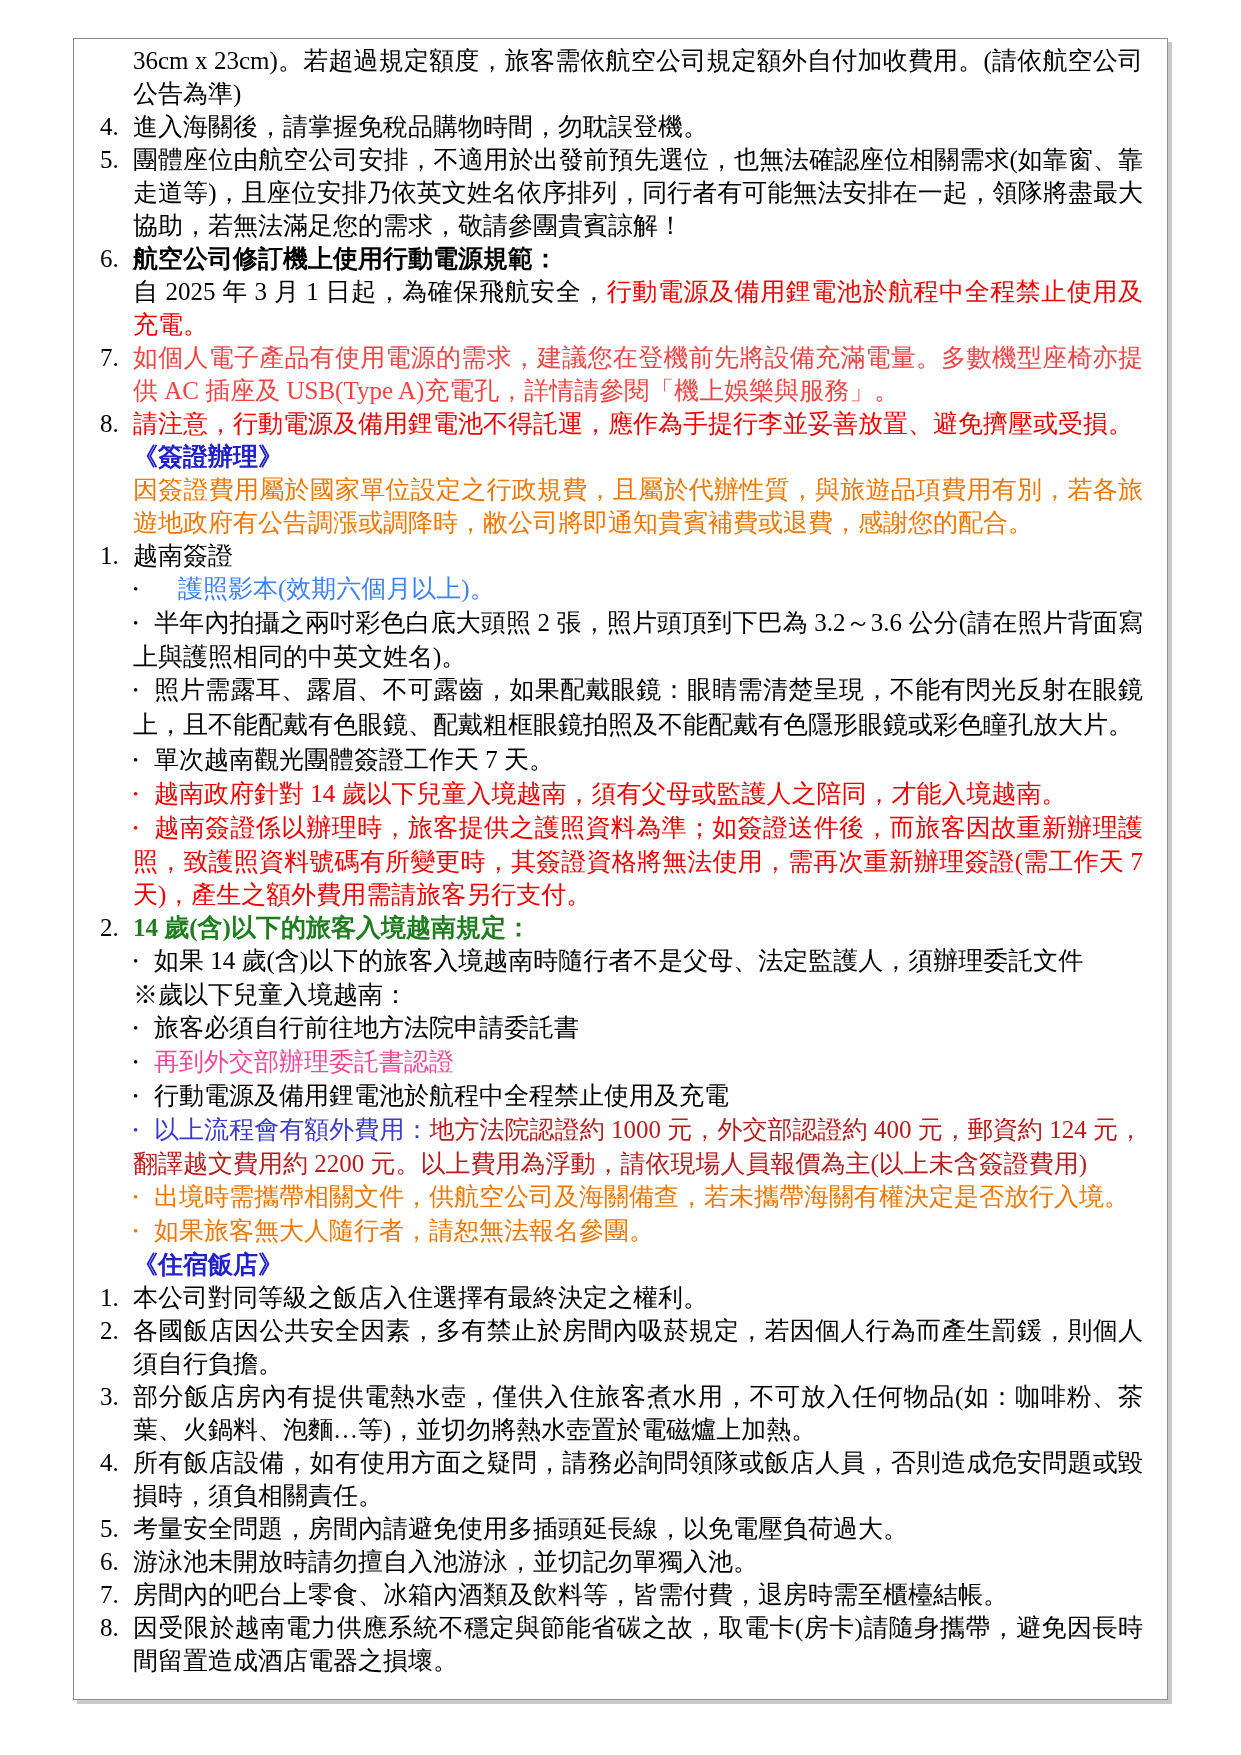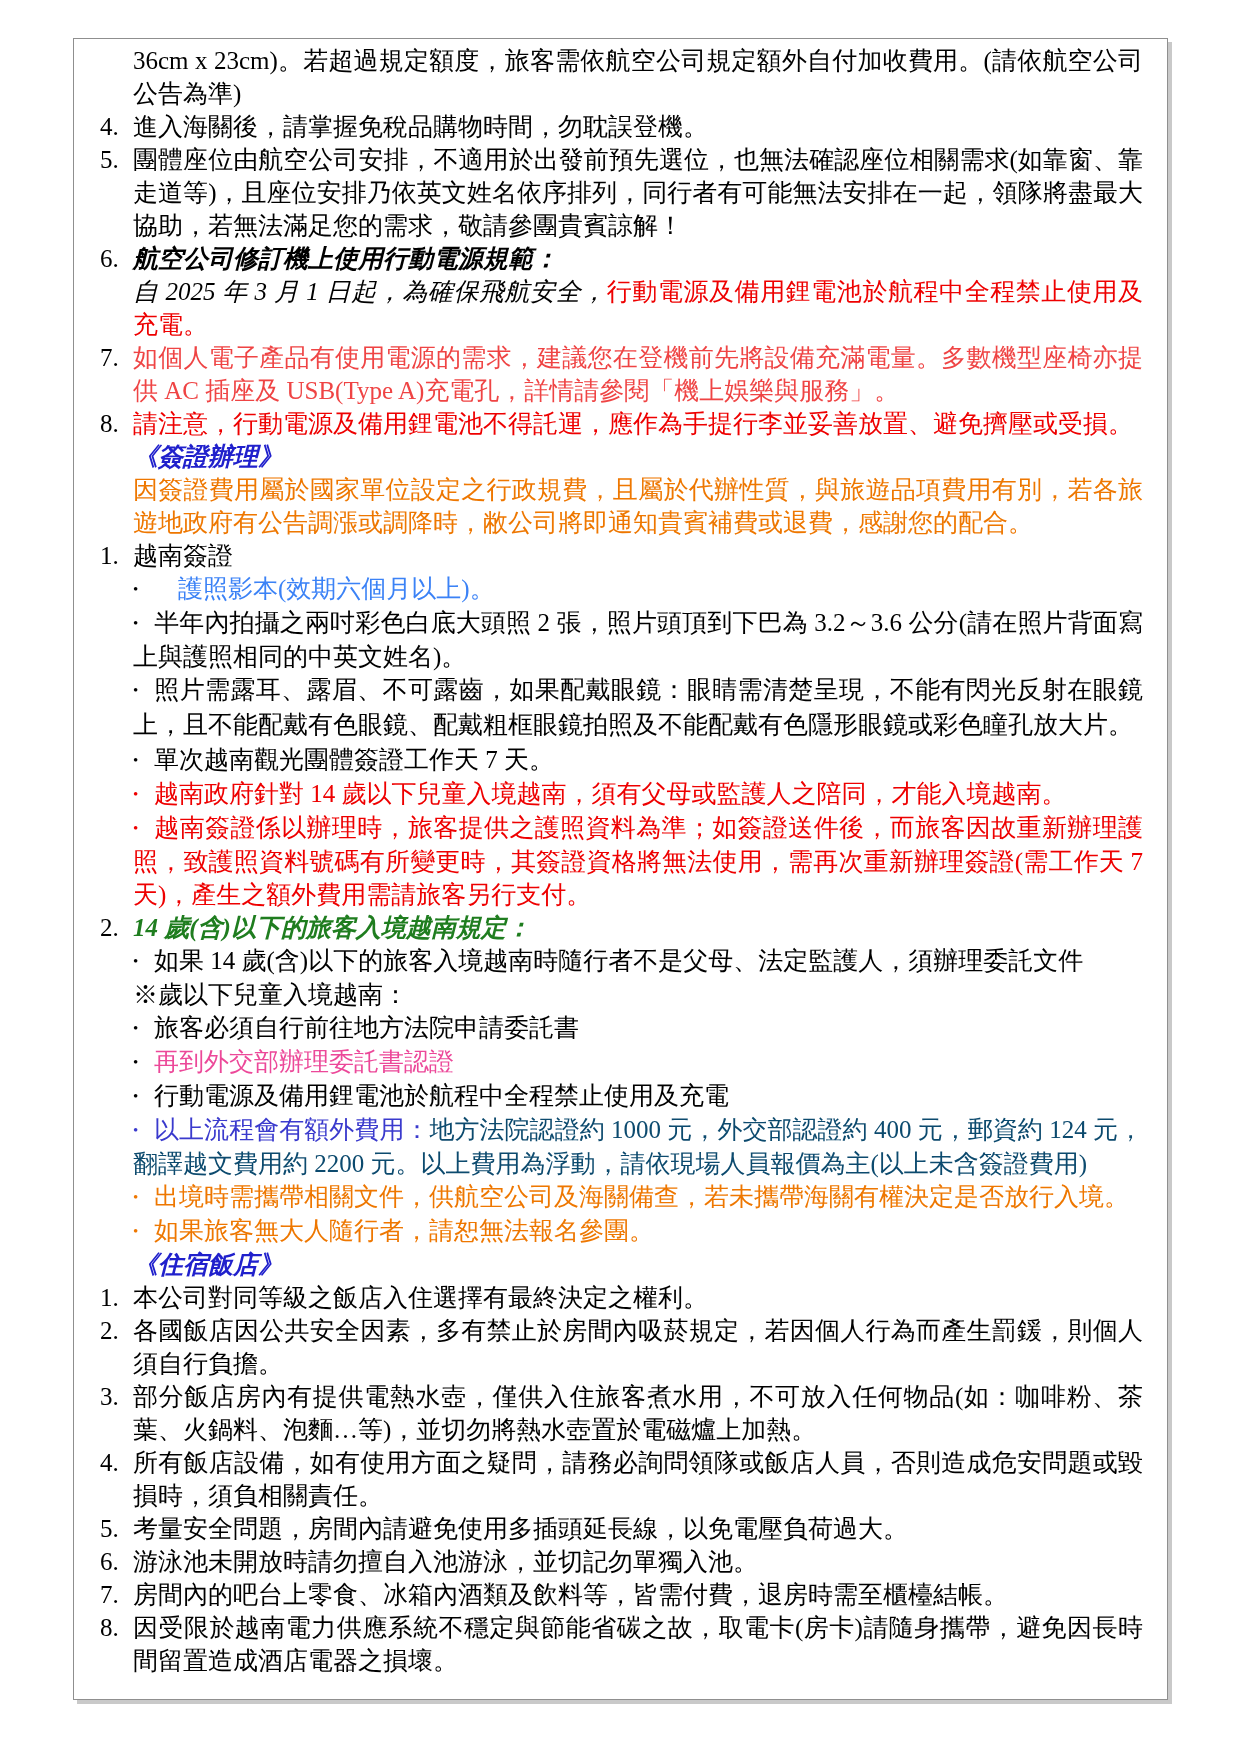--- a/index.html
+++ b/index.html
@@ -19,21 +19,21 @@
   .doc{
     font-size:25px;line-height:33px;color:#000;
     text-align:justify;
   }
   .block{margin:0;}
   .item{display:flex;}
   .num{flex:0 0 33px;width:33px;}
   .content{flex:1 1 auto;}
   .sub,.cont,.heading{margin-left:33px;}
   .heading{font-weight:bold;}
-  .bold{font-weight:bold;font-style:italic;}
+  .bold{font-weight:bold;}
   .bullet{
     display:inline-block;
     font-size:15px;
     vertical-align:3px;
     width:21px;
   }
 </style>
 </head>
 <body>
 
@@ -45,21 +45,21 @@
         <span class="content"><span class="seg" style="color: rgb(0, 0, 0);">進入海關後，請掌握免稅品購物時間，勿耽誤登機。</span></span>
       </div>
       <div class="block item">
         <span class="num">5.</span>
         <span class="content"><span class="seg" style="color: rgb(0, 0, 0);">團體座位由航空公司安排，不適用於出發前預先選位，也無法確認座位相關需求(如靠窗、靠走道等)，且座位安排乃依英文姓名依序排列，同行者有可能無法安排在一起，領隊將盡最大協助，若無法滿足您的需求，敬請參團貴賓諒解！</span></span>
       </div>
       <div class="block item">
         <span class="num">6.</span>
         <span class="content"><span class="seg bold" style="color: rgb(0, 0, 0);">航空公司修訂機上使用行動電源規範：</span></span>
       </div>
-      <div class="block cont"><span class="seg" style="color: rgb(0, 0, 0); font-style: italic;">自 2025 年 3 月 1 日起，為確保飛航安全，</span><span class="seg" style="color: rgb(238, 0, 0);">行動電源及備用鋰電池於航程中全程禁止使用及充電。</span></div>
+      <div class="block cont"><span class="seg" style="color: rgb(0, 0, 0);">自 2025 年 3 月 1 日起，為確保飛航安全，</span><span class="seg" style="color: rgb(238, 0, 0);">行動電源及備用鋰電池於航程中全程禁止使用及充電。</span></div>
       <div class="block item">
         <span class="num">7.</span>
         <span class="content"><span class="seg" style="color: #ef4444;">如個人電子產品有使用電源的需求，建議您在登機前先將設備充滿電量。多數機型座椅亦提供 AC 插座及 USB(Type A)充電孔，詳情請參閱「機上娛樂與服務」。</span></span>
       </div>
       <div class="block item">
         <span class="num">8.</span>
         <span class="content"><span class="seg" style="color: rgb(238, 0, 0);">請注意，行動電源及備用鋰電池不得託運，應作為手提行李並妥善放置、避免擠壓或受損。</span></span>
       </div>
       <div class="block heading"><span class="seg bold" style="color: rgb(32, 32, 204);">《簽證辦理》</span></div>
       <div class="block cont"><span class="seg" style="color: rgb(238, 119, 0);">因簽證費用屬於國家單位設定之行政規費，且屬於代辦性質，與旅遊品項費用有別，若各旅遊地政府有公告調漲或調降時，敝公司將即通知貴賓補費或退費，感謝您的配合。</span></div>
@@ -75,21 +75,21 @@
       <div class="block sub"><span class="bullet" style="color: rgb(238, 0, 0);">•</span><span class="seg" style="color: rgb(238, 0, 0);">越南簽證係以辦理時，旅客提供之護照資料為準；如簽證送件後，而旅客因故重新辦理護照，致護照資料號碼有所變更時，其簽證資格將無法使用，需再次重新辦理簽證(需工作天 7 天)，產生之額外費用需請旅客另行支付。</span></div>
       <div class="block item">
         <span class="num">2.</span>
         <span class="content"><span class="seg bold" style="color: rgb(31, 125, 31);">14 歲(含)以下的旅客入境越南規定：</span></span>
       </div>
       <div class="block sub"><span class="bullet" style="color: rgb(0, 0, 0);">•</span><span class="seg" style="color: rgb(0, 0, 0);">如果 14 歲(含)以下的旅客入境越南時隨行者不是父母、法定監護人，須辦理委託文件</span></div>
       <div class="block sub"><span class="seg" style="color: rgb(0, 0, 0);">※歲以下兒童入境越南：</span></div>
       <div class="block sub"><span class="bullet" style="color: rgb(0, 0, 0);">•</span><span class="seg" style="color: rgb(0, 0, 0);">旅客必須自行前往地方法院申請委託書</span></div>
       <div class="block sub"><span class="bullet" style="color: rgb(0, 0, 0);">•</span><span class="seg" style="color: #ec4899;">再到外交部辦理委託書認證</span></div>
       <div class="block sub"><span class="bullet" style="color: rgb(0, 0, 0);">•</span><span class="seg" style="color: rgb(0, 0, 0);">行動電源及備用鋰電池於航程中全程禁止使用及充電</span></div>
-      <div class="block sub"><span class="bullet" style="color: rgb(58, 58, 205);">•</span><span class="seg" style="color: rgb(58, 58, 205);">以上流程會有額外費用：</span><span class="seg" style="color: #0c4a6e;">地方法院認證約 1000 元，外交部認證約 400 元，郵資約 124 元，翻譯越文費用約 2200 元。以上費用為浮動，請依現場人員報價為主(以上未含簽證費用)</span></div>
+      <div class="block sub"><span class="bullet" style="color: rgb(58, 58, 205);">•</span><span class="seg" style="color: rgb(58, 58, 205);">以上流程會有額外費用：</span><span class="seg" style="color: #b91c1c;">地方法院認證約 1000 元，外交部認證約 400 元，郵資約 124 元，翻譯越文費用約 2200 元。以上費用為浮動，請依現場人員報價為主(以上未含簽證費用)</span></div>
       <div class="block sub"><span class="bullet" style="color: rgb(238, 119, 0);">•</span><span class="seg" style="color: rgb(238, 119, 0);">出境時需攜帶相關文件，供航空公司及海關備查，若未攜帶海關有權決定是否放行入境。</span></div>
       <div class="block sub"><span class="bullet" style="color: rgb(238, 119, 0);">•</span><span class="seg" style="color: rgb(238, 119, 0);">如果旅客無大人隨行者，請恕無法報名參團。</span></div>
       <div class="block heading"><span class="seg bold" style="color: rgb(32, 32, 204);">《住宿飯店》</span></div>
       <div class="block item">
         <span class="num">1.</span>
         <span class="content"><span class="seg" style="color: rgb(0, 0, 0);">本公司對同等級之飯店入住選擇有最終決定之權利。</span></span>
       </div>
       <div class="block item">
         <span class="num">2.</span>
         <span class="content"><span class="seg" style="color: rgb(0, 0, 0);">各國飯店因公共安全因素，多有禁止於房間內吸菸規定，若因個人行為而產生罰鍰，則個人須自行負擔。</span></span>

